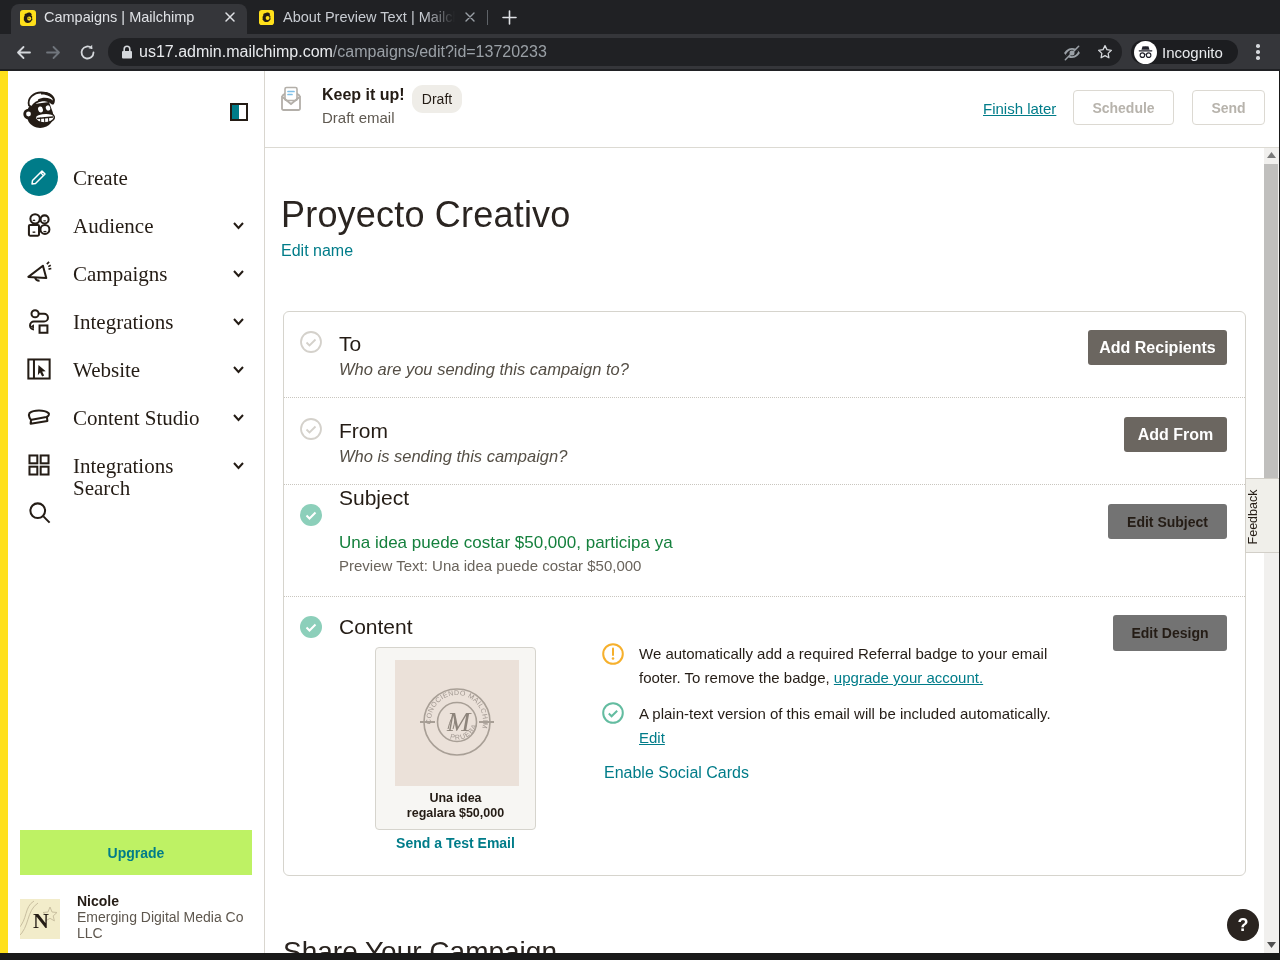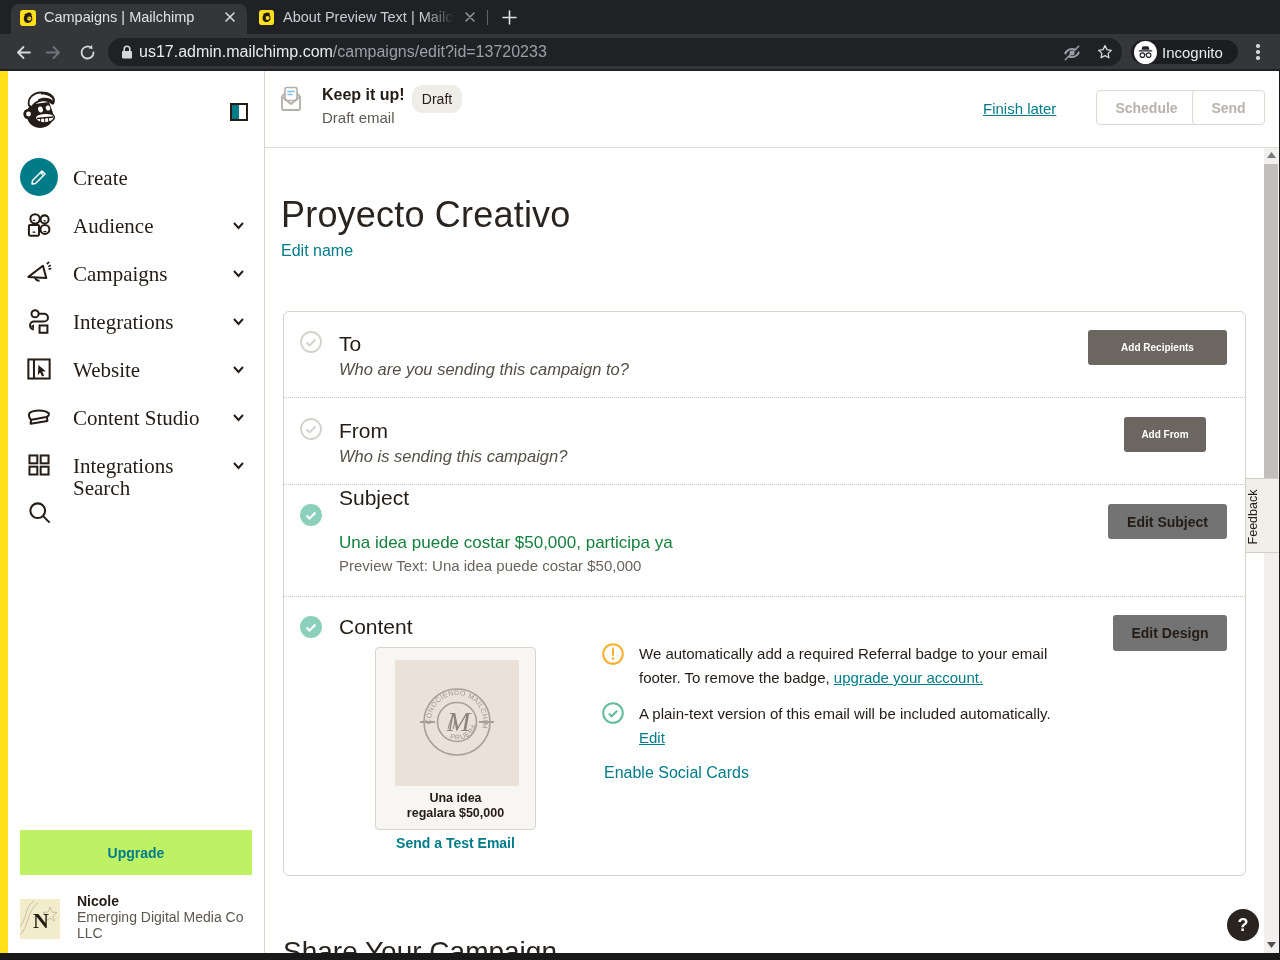--- a/index.html
+++ b/index.html
@@ -12,21 +12,21 @@
 #toolbar { position:absolute; left:0; top:34px; width:1280px; height:35px; background:#35363a; }
 #chromeline { position:absolute; left:0; top:69px; width:1280px; height:2px; background:#202124; }
 #urlpill { position:absolute; left:108px; top:38px; width:1014px; height:28px; background:#202124; border-radius:14px; }
 .tabtitle { position:absolute; font-size:14.5px; color:#dfe1e5; top:9px; white-space:nowrap; }
 
 #yellow { position:absolute; left:0; top:71px; width:8px; height:882px; background:#ffe01b; }
 #sideborder { position:absolute; left:264px; top:71px; width:1px; height:882px; background:#d9d6cf; }
 #headerline { position:absolute; left:265px; top:147px; width:1015px; height:1px; background:#dcdad3; }
 .navitem { position:absolute; left:73px; font-family:"Liberation Serif", serif; font-size:21px; color:#241c15; }
 .chev { position:absolute; left:232px; width:13px; height:13px; }
-.tealbtn-dark { position:absolute; background:#6b6660; color:#fff; font-weight:bold; font-size:10px;
+.tealbtn-dark { position:absolute; background:#6b6660; color:#fff; font-weight:bold; font-size:16px;
   border-radius:3px; display:flex; align-items:center; justify-content:center; }
 .btn-light { position:absolute; background:#737373; color:#241c15; font-weight:bold; font-size:14px;
   border-radius:3px; display:flex; align-items:center; justify-content:center; }
 .btn-disabled { position:absolute; background:#fff; border:1px solid #dcd9d2; color:#b7b3ac;
   font-weight:bold; font-size:14px; border-radius:4px; display:flex; align-items:center; justify-content:center; }
 .teal { color:#007c89; }
 .dotline { position:absolute; left:284px; width:961px; height:0; border-top:1px dotted #c9c6bf; }
 .rowtitle { position:absolute; left:339px; font-size:21px; color:#241c15; }
 .circ { position:absolute; left:300px; width:22px; height:22px; }
 #card { position:absolute; left:283px; top:311px; width:963px; height:565px; border:1px solid #d6d4cd; border-radius:6px; background:#fff; }
@@ -228,21 +228,21 @@
  <path d="M4 11 L13 4 L22 11" fill="none" stroke="#b3afa9" stroke-width="1.8" stroke-linejoin="round"></path>
  <rect x="7" y="2.5" width="12" height="13" rx="1.5" fill="#fff" stroke="#b3afa9" stroke-width="1.6"></rect>
  <path d="M10 6.5 h6 M10 9.5 h4" stroke="#7fc0e8" stroke-width="1.7" stroke-linecap="round"></path>
  <path d="M4 11 V23.5 a1.5 1.5 0 0 0 1.5 1.5 h15 a1.5 1.5 0 0 0 1.5-1.5 V11" fill="none" stroke="#b3afa9" stroke-width="1.8"></path>
  <path d="M4.5 12 L13 19 L21.5 12" fill="none" stroke="#b3afa9" stroke-width="1.8"></path>
 </svg>
 <div class="abs" style="left:322px; top:86px; font-size:16px; font-weight:bold; color:#241c15;">Keep it up!</div>
 <div class="abs" style="left:412px; top:85px; width:50px; height:28px; background:#efede8; border-radius:11px; display:flex; align-items:center; justify-content:center; font-size:14px; color:#241c15;">Draft</div>
 <div class="abs" style="left:322px; top:109px; font-size:15px; color:#5f5951;">Draft email</div>
 <div class="abs teal" style="left:983px; top:100px; font-size:15px; text-decoration:underline;">Finish later</div>
-<div class="btn-disabled" style="left:1096px; top:90px; width:101px; height:35px;">Schedule</div>
+<div class="btn-disabled" style="left:1073px; top:90px; width:101px; height:35px;">Schedule</div>
 <div class="btn-disabled" style="left:1192px; top:90px; width:73px; height:35px;">Send</div>
 
 <div class="abs" style="left:281px; top:194px; font-size:36px; color:#2a2420; letter-spacing:0.2px;">Proyecto Creativo</div>
 <div class="abs teal" style="left:281px; top:242px; font-size:16px;">Edit name</div>
 
 <div id="card"></div>
 <div class="dotline" style="top:397px;"></div>
 <div class="dotline" style="top:484px;"></div>
 <div class="dotline" style="top:596px;"></div>
 
@@ -253,21 +253,21 @@
 <div class="rowtitle" style="top:332px;">To</div>
 <div class="abs" style="left:339px; top:360px; font-size:16.5px; font-style:italic; color:#544e45;">Who are you sending this campaign to?</div>
 <div class="tealbtn-dark" style="left:1088px; top:330px; width:139px; height:35px;">Add Recipients</div>
 
 <svg class="circ" style="top:418px;" viewBox="0 0 22 22">
  <circle cx="11" cy="11" r="10" fill="none" stroke="#d4d1cb" stroke-width="1.8"></circle>
  <path d="M6.5 11.5l3 3 6-6" fill="none" stroke="#d4d1cb" stroke-width="1.8"></path>
 </svg>
 <div class="rowtitle" style="top:419px;">From</div>
 <div class="abs" style="left:339px; top:447px; font-size:16.5px; font-style:italic; color:#544e45;">Who is sending this campaign?</div>
-<div class="tealbtn-dark" style="left:1124px; top:417px; width:82px; height:35px;">Add From</div>
+<div class="tealbtn-dark" style="left:1124px; top:417px; width:103px; height:35px;">Add From</div>
 
 <svg class="circ" style="top:504px;" viewBox="0 0 22 22">
  <circle cx="11" cy="11" r="11" fill="#8ccfba"></circle>
  <path d="M6.5 11.5l3 3 6-6" fill="none" stroke="#fff" stroke-width="2"></path>
 </svg>
 <div class="rowtitle" style="top:486px;">Subject</div>
 <div class="abs" style="left:339px; top:533px; font-size:17px; color:#15803d;">Una idea puede costar $50,000, participa ya</div>
 <div class="abs" style="left:339px; top:557px; font-size:15px; color:#6a645c;">Preview Text: Una idea puede costar $50,000</div>
 <div class="btn-light" style="left:1108px; top:504px; width:119px; height:35px;">Edit Subject</div>
 

